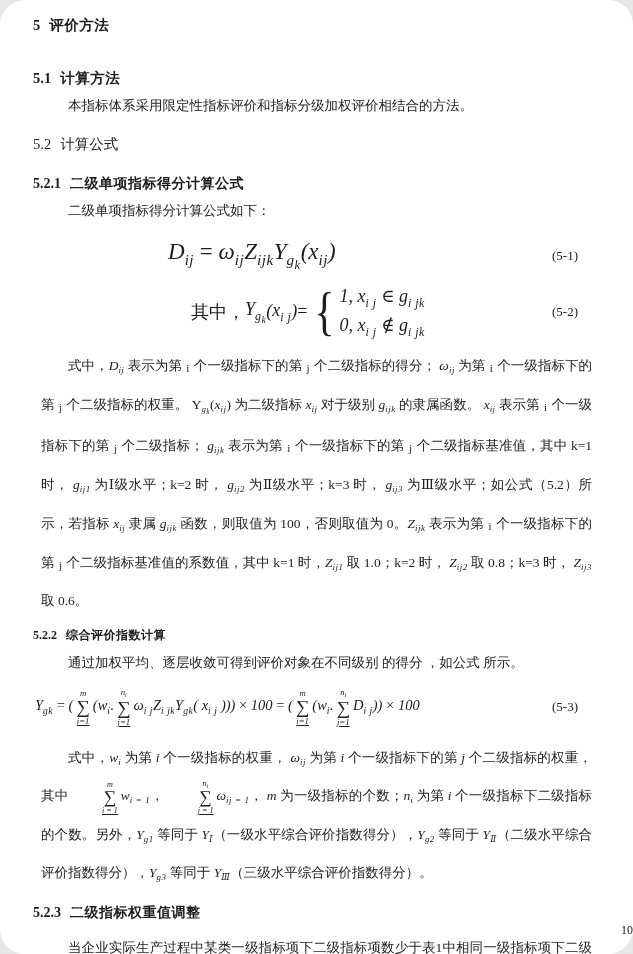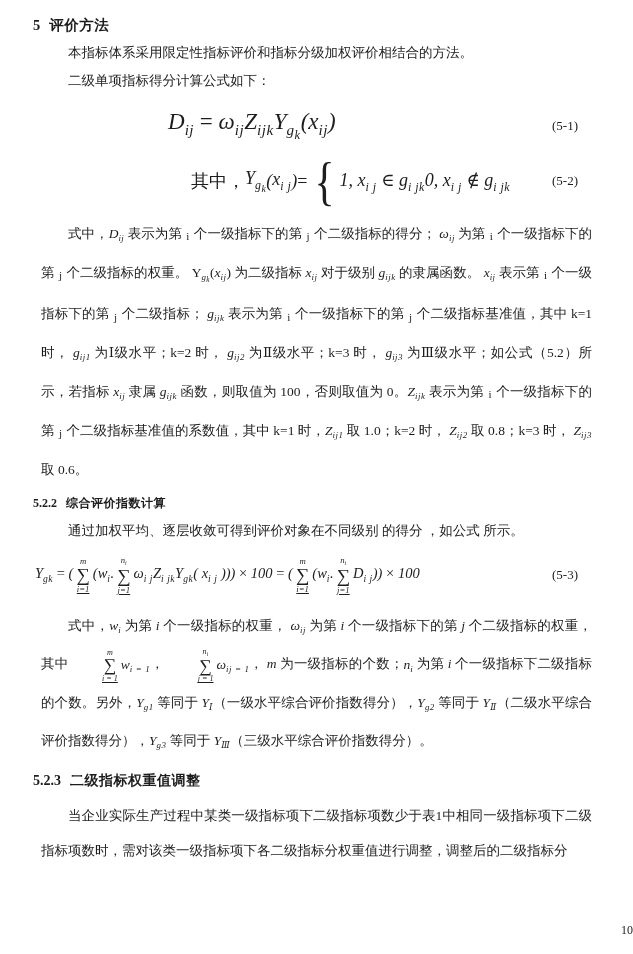--- a/index.html
+++ b/index.html
@@ -1,19 +1,19 @@
 <!DOCTYPE html>
 <html><head>
 <meta charset="utf-8">
 <style>
   html,body{margin:0;padding:0;background:#e8e8e8;}
   .page{
     width:633px;height:954px;margin:0 auto;background:#ffffff;
     box-sizing:border-box;padding:10px 33px 0 33px;position:relative;overflow:hidden;
-    font-family:"Liberation Serif","DejaVu Serif",serif;color:#1d1d1d;font-size:13.5px;
+    font-family:"Liberation Serif","DejaVu Serif",serif;color:#1d1d1d;font-size:13.5px;border-radius:25px;
   }
   
   .hrow{white-space:nowrap;}
   .hnum{font-family:"Liberation Serif","DejaVu Serif",serif;}
   .bold .hnum{font-weight:700;}
   .hlbl{margin-left:9px;}
   .bold .hlbl{font-family:"Liberation Sans","DejaVu Sans",sans-serif;font-weight:700;letter-spacing:0.5px;}
   .reg .hlbl{font-family:"Liberation Serif","DejaVu Serif",serif;font-weight:400;}
   .h-top{font-size:14.5px;line-height:20px;margin-top:5px;}
   .h-51{font-size:14.5px;line-height:20px;margin-top:33px;}
@@ -47,38 +47,47 @@
   .msub .msub{font-size:0.82em;vertical-align:-0.32em;}
   .lo{font-size:0.82em;vertical-align:-0.22em;font-family:"Liberation Serif","DejaVu Serif",serif;margin:0 1px;}
   .msum{display:inline-flex;flex-direction:column;align-items:center;vertical-align:middle;
     line-height:1;margin:0 3px;text-align:center;}
   .sumtop{font-size:0.6em;line-height:1.15;}
   .sumsig{font-size:1.3em;line-height:0.95;font-style:normal;}
   .sumbot{font-size:0.6em;line-height:1.15;text-decoration:underline;}
   .mcases{display:inline-flex;align-items:center;vertical-align:middle;margin-left:4px;}
   .mbrace{font-size:2.9em;font-weight:300;line-height:0.9;margin-right:3px;font-style:normal;
     transform:scaleX(0.8);}
-  .mcol{display:inline-flex;flex-direction:row;}
+  .mcol{display:inline-flex;flex-direction:column;}
   .mrow{display:block;line-height:1.55;white-space:nowrap;}
   .tt{}
   .page-number{position:absolute;bottom:16px;left:0;width:100%;text-align:right;font-size:12px;}
 </style>
 </head>
 <body>
 
 <div class="page">
 
   <div class="hrow h-top bold">
     <span class="hnum">5</span><span class="hlbl">评价方法</span>
   </div>
 
+  <div class="hrow h-51 bold">
+    <span class="hnum">5.1</span><span class="hlbl">计算方法</span>
+  </div>
 
   <p class="body indent p-method">本指标体系采用限定性指标评价和指标分级加权评价相结合的方法。</p>
 
+  <div class="hrow h-52 reg">
+    <span class="hnum">5.2</span><span class="hlbl">计算公式</span>
+  </div>
 
+  <div class="hrow h-521 bold">
+    <span class="hnum">5.2.1</span><span class="hlbl">二级单项指标得分计算公式</span>
+  </div>
 
   <p class="body indent p-intro">二级单项指标得分计算公式如下：</p>
 
   <div class="equation eq1">
     <span class="eq-body"><span class="mv">D<span class="msub">ij</span></span><span class="mr"> = </span><span class="mv">ω<span class="msub">ij</span></span><span class="mv">Z<span class="msub">ijk</span></span><span class="mv">Y<span class="msub">g<span class="msub">k</span></span></span><span class="mv">(</span><span class="mv">x<span class="msub">ij</span></span><span class="mv">)</span></span>
     <span class="eq-label">(5-1)</span>
   </div>
 
   <div class="equation eq2">
     <span class="eq-body">

